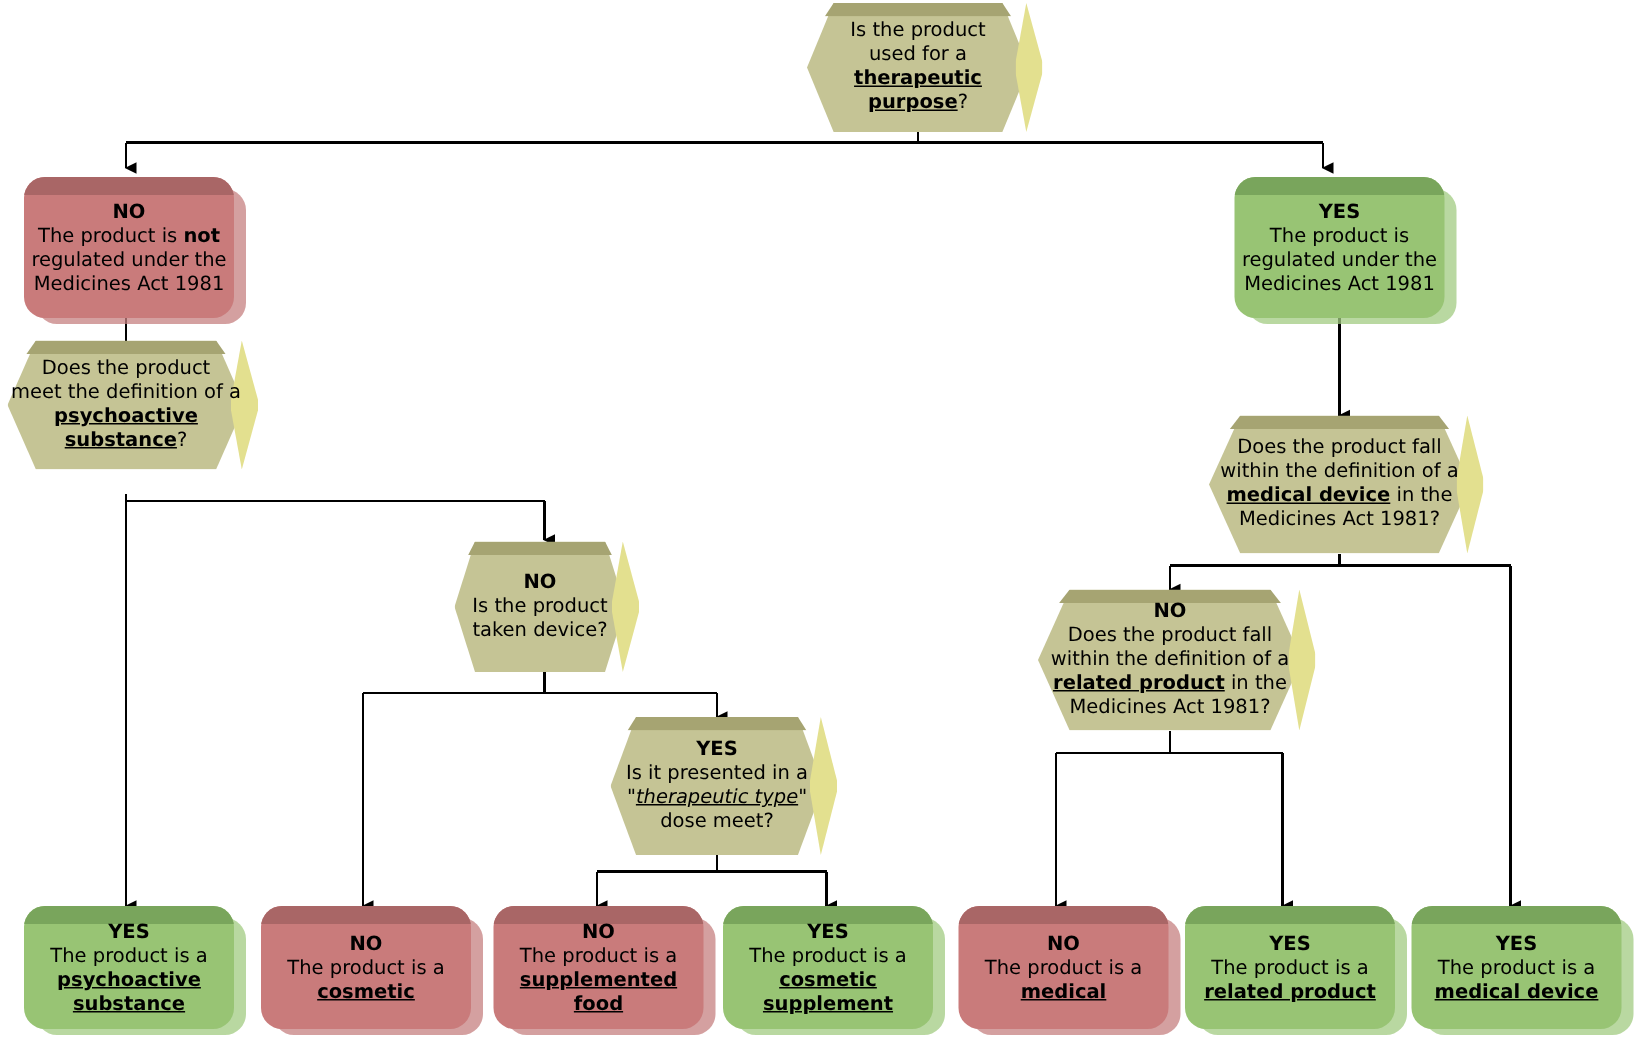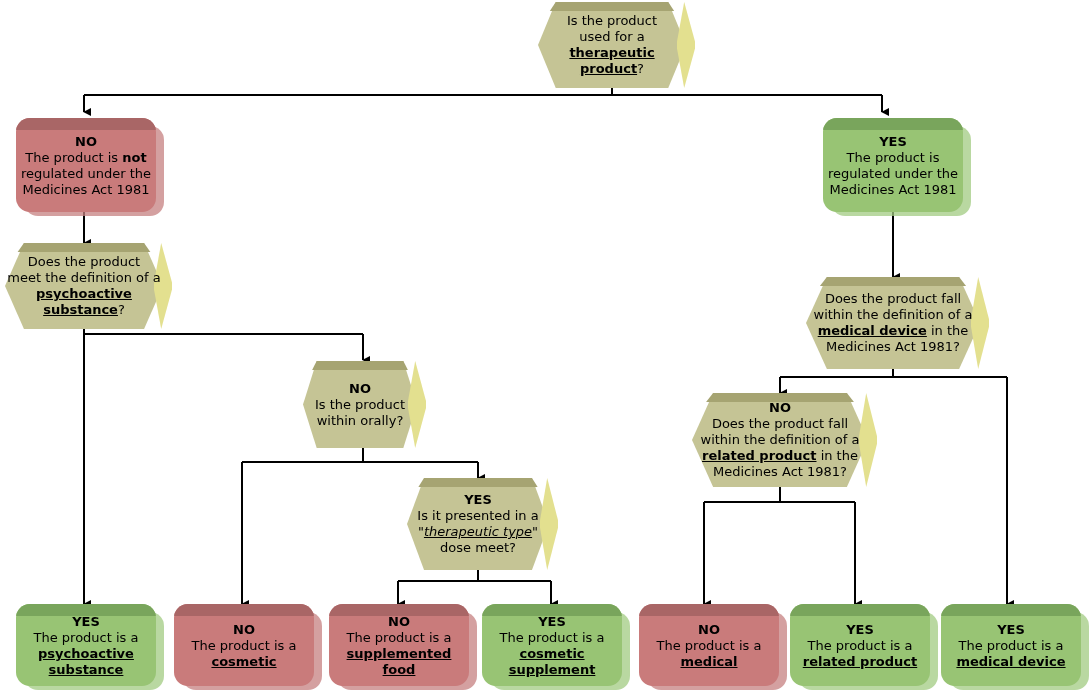--- a/index.html
+++ b/index.html
@@ -125,21 +125,21 @@
 <div id="canvas">
 
   <div class="node hex" style="left:538px; top:2px; width:148px; height:86px;">
     <div class="hexshape"></div>
     <div class="hextop"></div>
     <div class="hexside"></div>
     <div class="hextxt">
         <span class="line">Is the product</span>
         <span class="line">used for a</span>
         <span class="line"><span class="u">therapeutic</span></span>
-        <span class="line"><span class="u">product</span>?</span>
+        <span class="line"><span class="u">purpose</span>?</span>
       </div>
   </div>
 
   <div class="node term red" style="left:16px; top:118px; width:140px; height:94px;">
     <div class="shadow"></div>
     <div class="body">
       <div class="topband"></div>
     </div>
     <div class="txt">
         <span class="line"><span class="b">NO</span></span>
@@ -155,21 +155,21 @@
       <div class="topband"></div>
     </div>
     <div class="txt">
         <span class="line"><span class="b">YES</span></span>
         <span class="line">The product is</span>
         <span class="line">regulated under the</span>
         <span class="line">Medicines Act 1981</span>
       </div>
   </div>
 
-  <div class="node hex" style="left:5px; top:243px; width:158px; height:86px;">
+  <div class="node hex" style="left:5px; top:227px; width:158px; height:86px;">
     <div class="hexshape"></div>
     <div class="hextop"></div>
     <div class="hexside"></div>
     <div class="hextxt">
         <span class="line">Does the product</span>
         <span class="line">meet the definition of a</span>
         <span class="line"><span class="u">psychoactive</span></span>
         <span class="line"><span class="u">substance</span>?</span>
       </div>
   </div>
@@ -186,21 +186,21 @@
       </div>
   </div>
 
   <div class="node hex" style="left:303px; top:361px; width:114px; height:87px;">
     <div class="hexshape"></div>
     <div class="hextop"></div>
     <div class="hexside"></div>
     <div class="hextxt">
         <span class="line"><span class="b">NO</span></span>
         <span class="line">Is the product</span>
-        <span class="line">within orally?</span>
+        <span class="line">taken device?</span>
       </div>
   </div>
 
   <div class="node hex" style="left:692px; top:393px; width:176px; height:94px;">
     <div class="hexshape"></div>
     <div class="hextop"></div>
     <div class="hexside"></div>
     <div class="hextxt">
         <span class="line"><span class="b">NO</span></span>
         <span class="line">Does the product fall</span>

